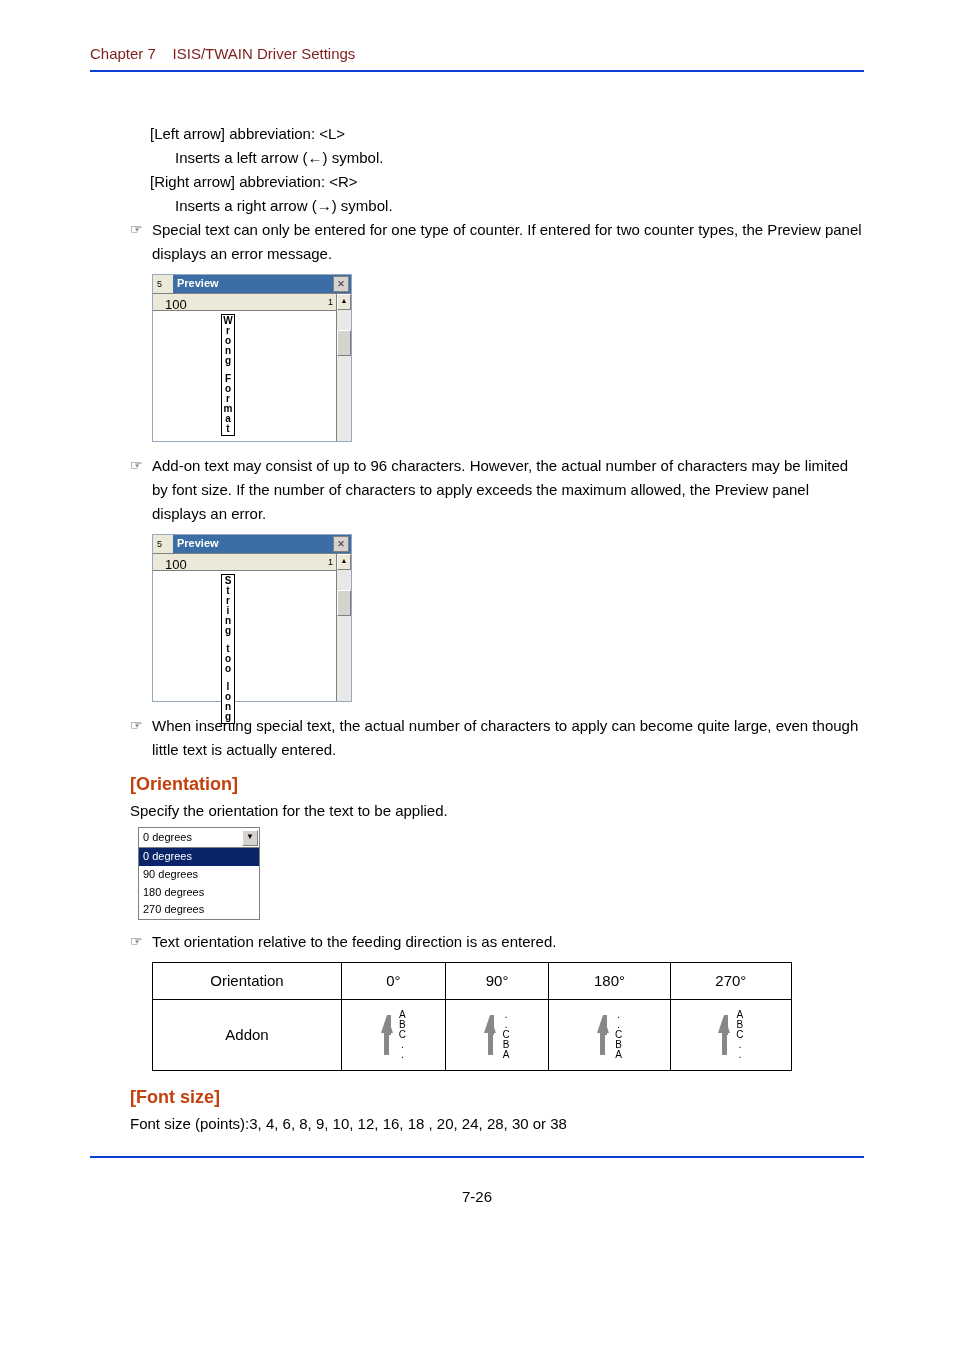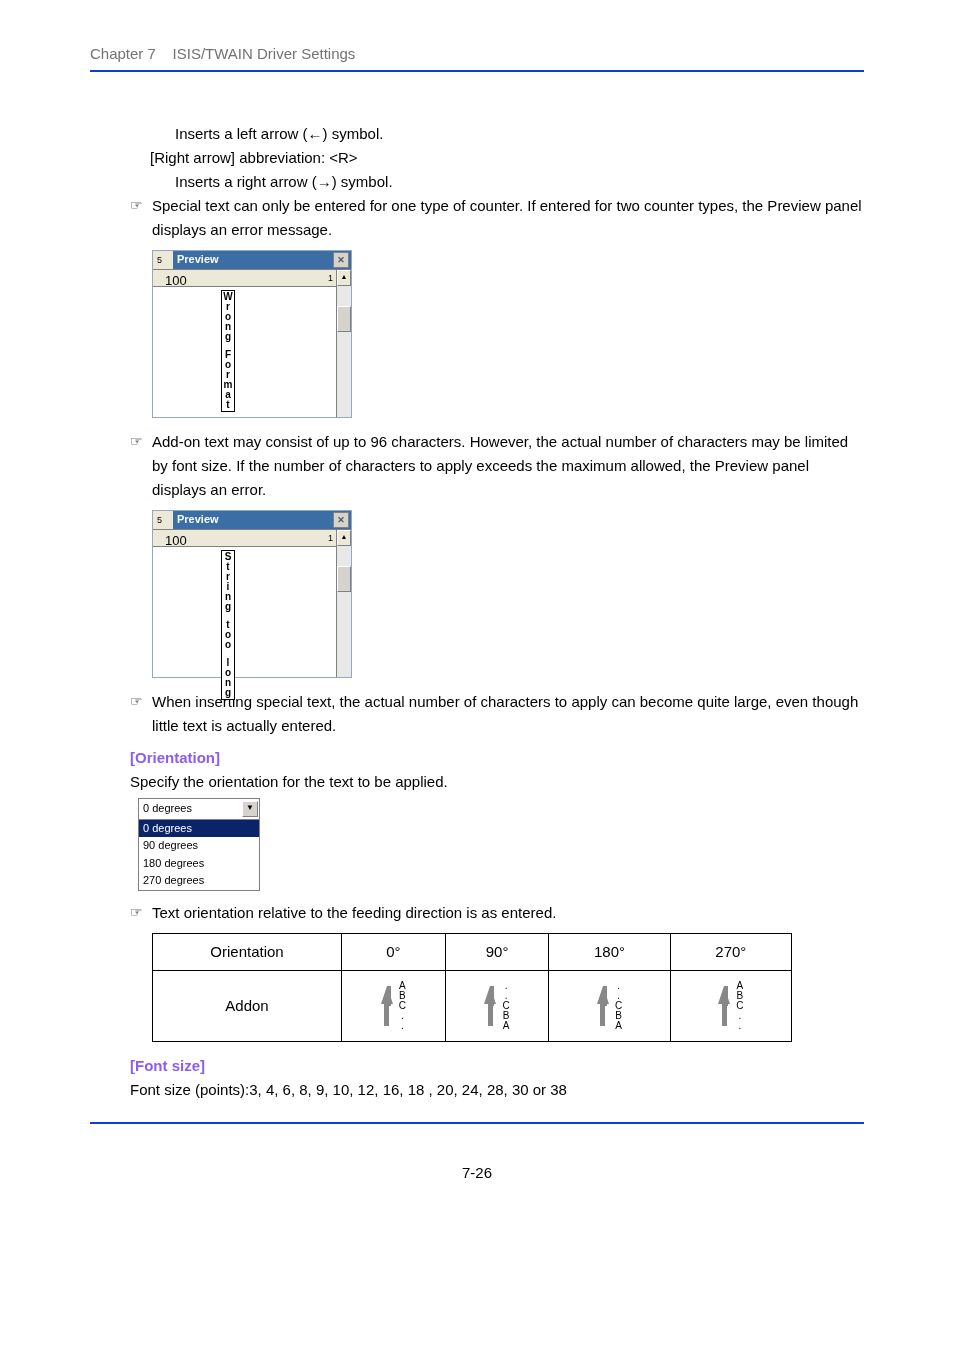--- a/index.html
+++ b/index.html
@@ -11,21 +11,21 @@
   }
   .page {
     width: 954px;
     min-height: 1350px;
     margin: 0 auto;
     position: relative;
     box-sizing: border-box;
     padding: 45px 90px 40px 90px;
   }
   .header {
-    color: #737373;
+    color: #7f1d1d;
     font-size: 15px;
     padding-bottom: 4px;
   }
   .header-rule {
     height: 2px;
     background: #0b3fcf;
     margin-top: 4px;
     margin-bottom: 50px;
   }
   .bottom-rule {
@@ -47,22 +47,22 @@
     flex: 0 0 18px;
     padding-right: 4px;
     font-size: 14px;
     line-height: 1.6;
   }
   .note-body {
     flex: 1;
   }
   .section-head {
     font-weight: bold;
-    color: #8b5cf6;
-    font-size: 15px;
+    color: #c2410c;
+    font-size: 18px;
     margin-top: 8px;
   }
   
   .preview-panel {
     border: 1px solid #95a8c0;
     width: 198px;
     margin: 8px 0 12px 22px;
     background: #ece9d8;
     font-family: Tahoma, Arial, sans-serif;
   }
@@ -273,37 +273,38 @@
   .abc {
     font-size: 10px;
     line-height: 1.0;
     text-align: center;
   }
   .abc-v span { display: block; }
   .abc-vr span { display: block; }
   .pagefoot {
     text-align: center;
     font-size: 15px;
-    margin-top: 40px;
+    margin-top: 30px;
   }
 </style>
 </head>
 <body>
 
 <div class="page">
 
   <div class="header">
     <span>Chapter 7</span>
     &nbsp;&nbsp;
     <span>ISIS/TWAIN Driver Settings</span>
   </div>
   <div class="header-rule"></div>
 
   <div class="content">
 
+    <div class="level1">[Left arrow] abbreviation: &lt;L&gt;</div>
     <div class="level2">Inserts a left arrow (←) symbol.</div>
     <div class="level1">[Right arrow] abbreviation: &lt;R&gt;</div>
     <div class="level2">Inserts a right arrow (→) symbol.</div>
 
     <div class="note">
       <div class="note-icon">☞</div>
       <div class="note-body">Special text can only be entered for one type of counter. If entered for two counter types, the Preview panel displays an error message.</div>
     </div>
 
     <div class="preview-panel">

